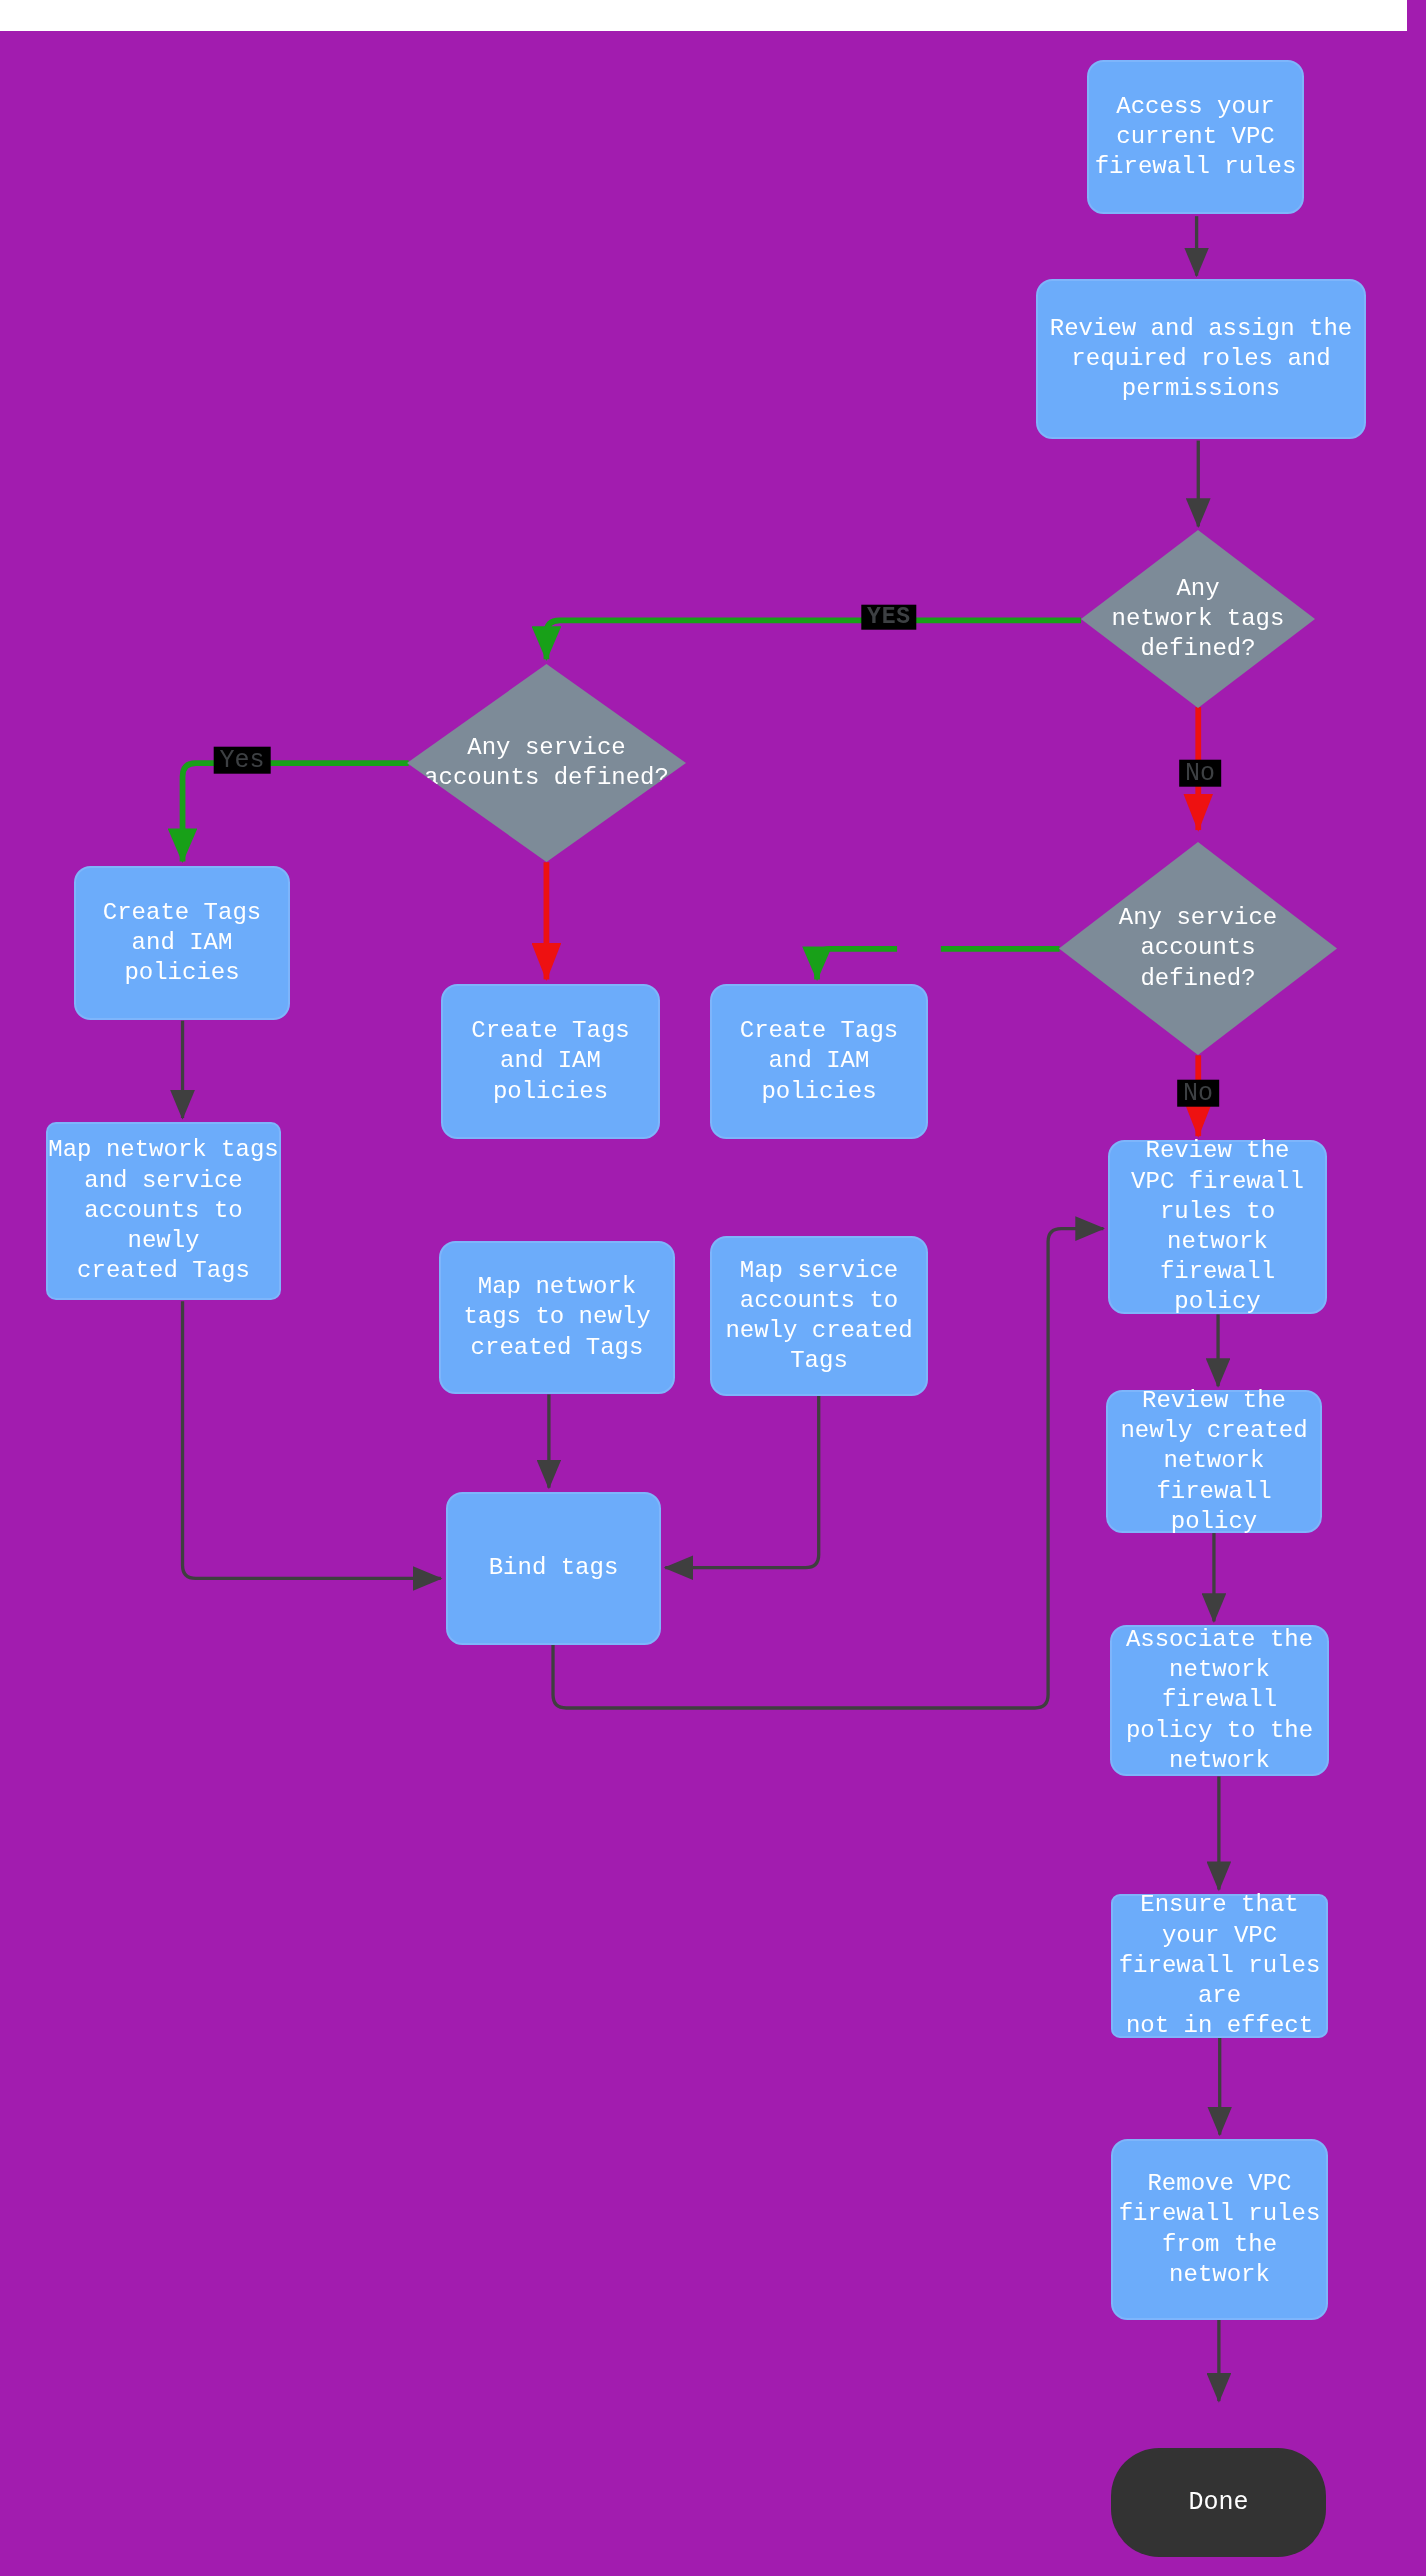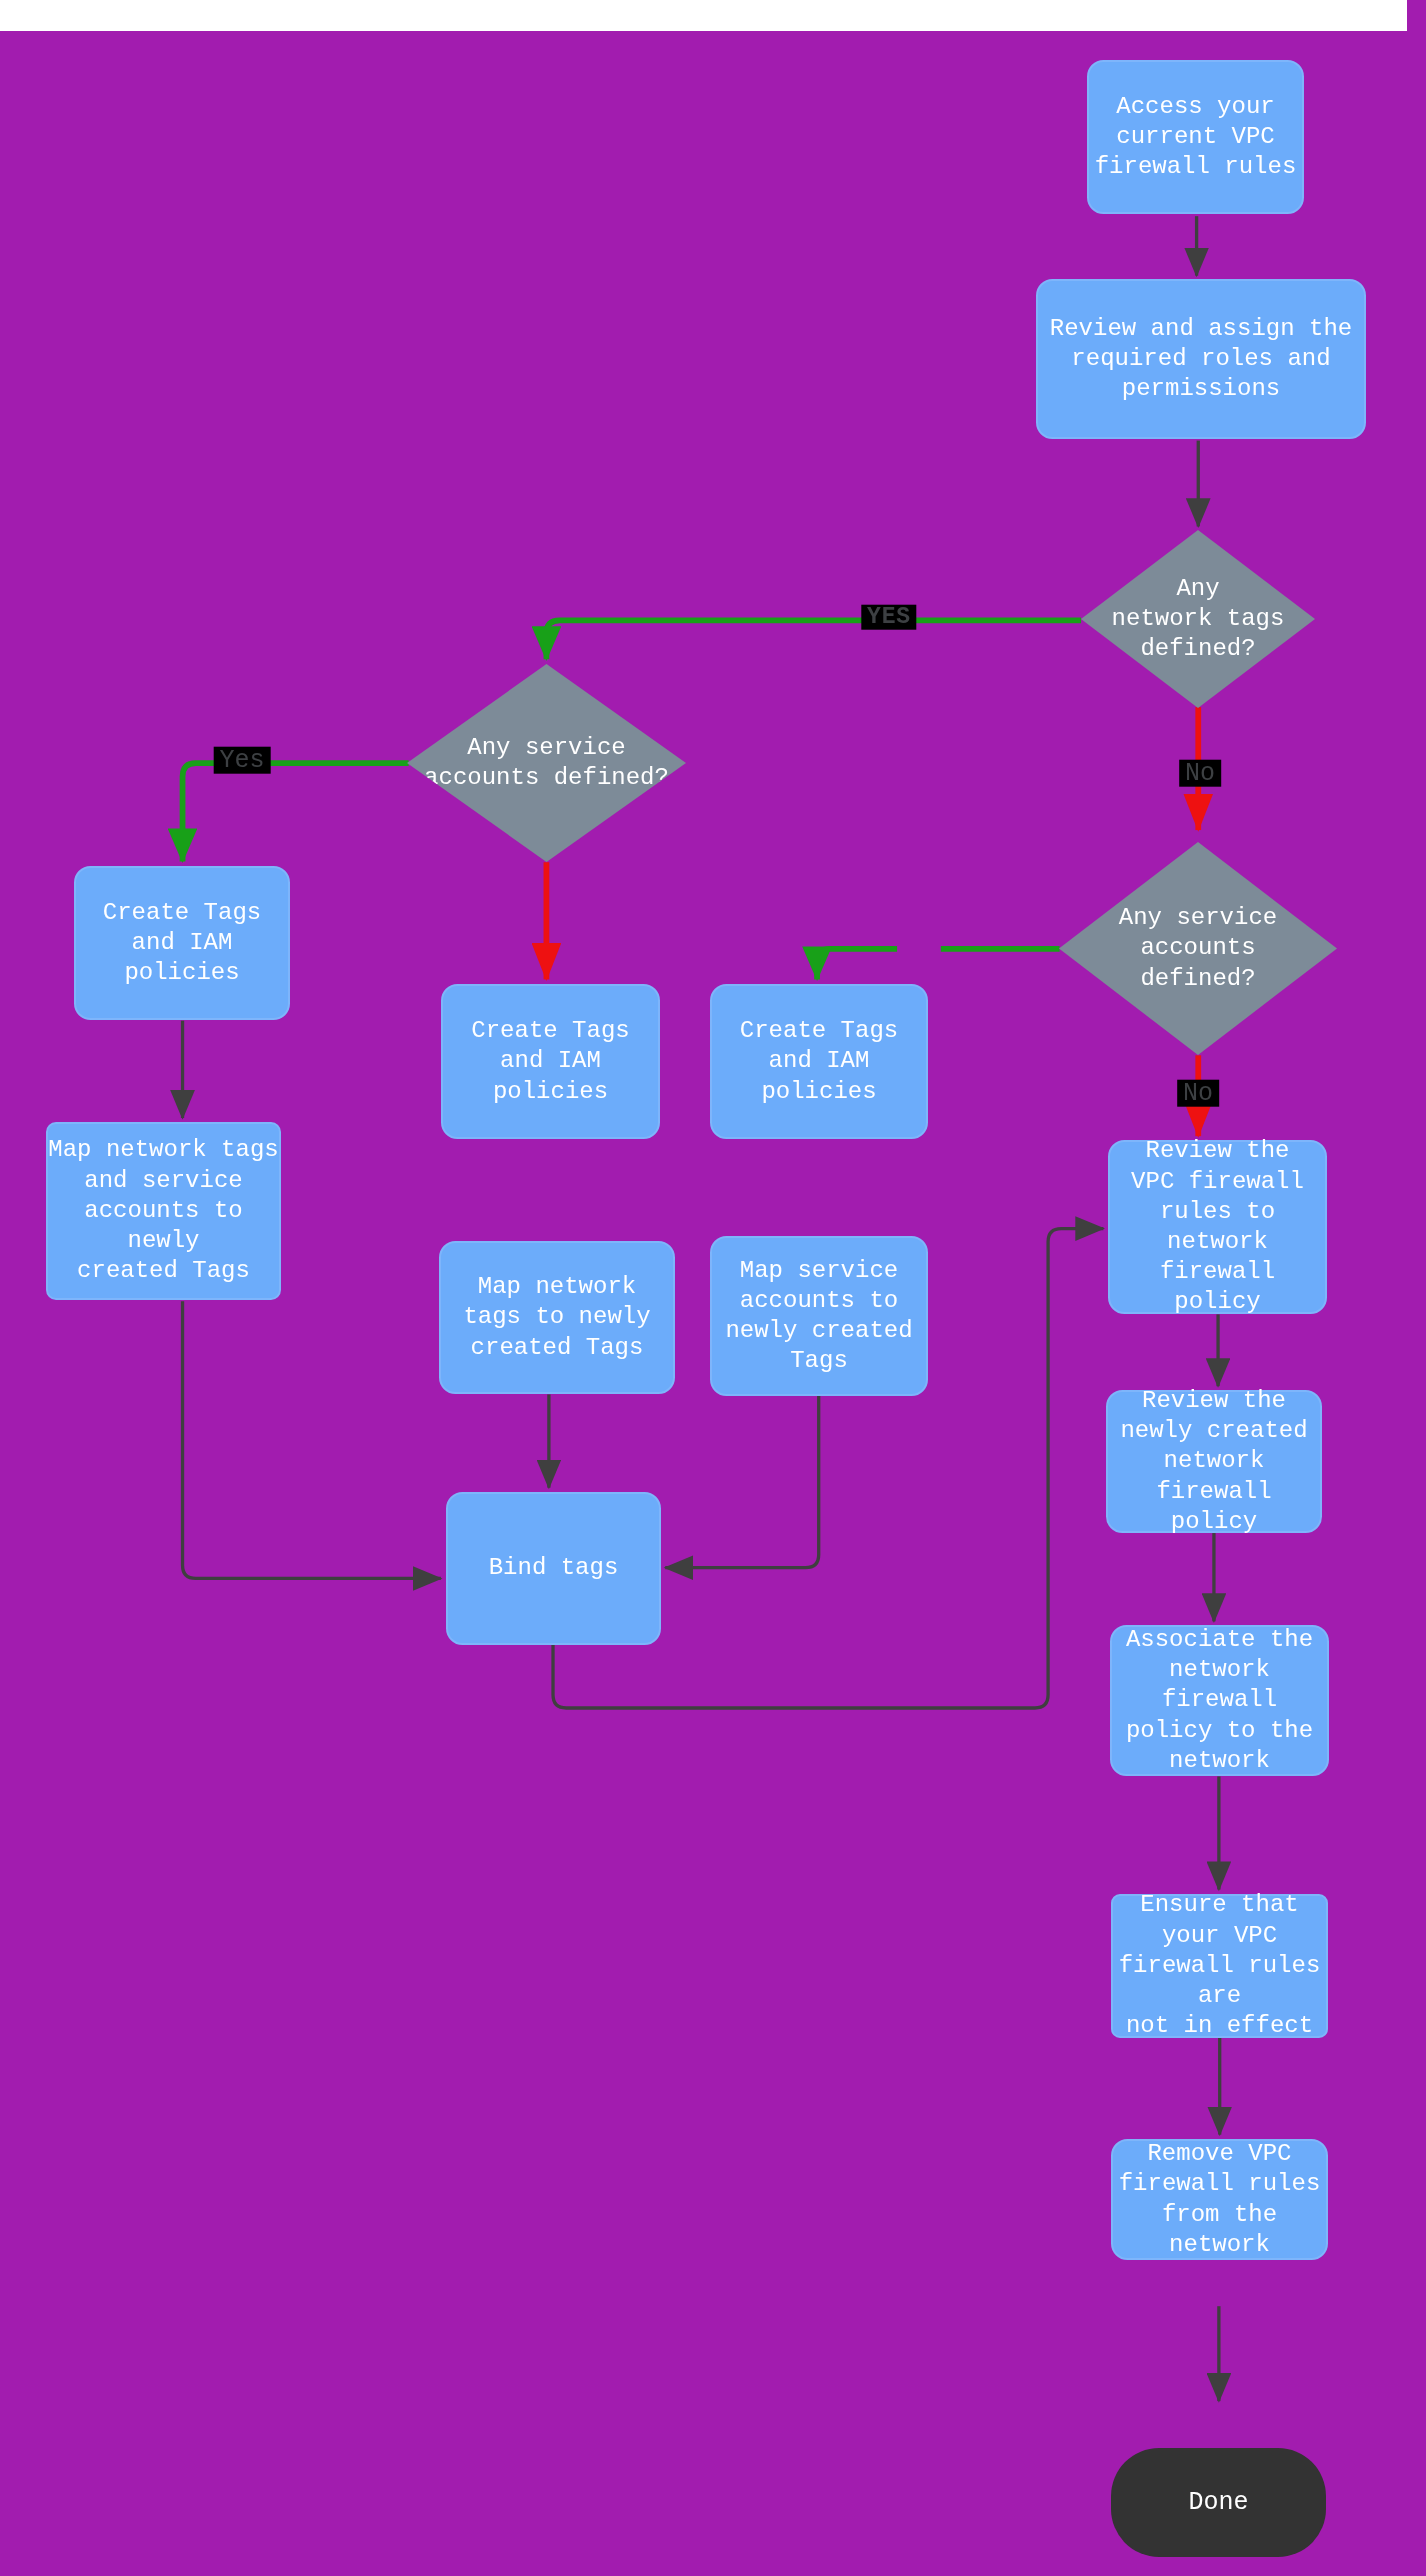--- a/index.html
+++ b/index.html
@@ -111,21 +111,21 @@
 network firewall
 policy</div>
       <div class="node process" style="left: 1110px; top: 1625px; width: 219px; height: 151px;">Associate the
 network firewall
 policy to the
 network</div>
       <div class="node process" style="left: 1111px; top: 1894px; width: 217px; height: 144px; border-radius: 9px;">Ensure that
 your VPC
 firewall rules are
 not in effect</div>
-      <div class="node process" style="left: 1111px; top: 2139px; width: 217px; height: 121px;">Remove  VPC
+      <div class="node process" style="left: 1111px; top: 2139px; width: 217px; height: 181px;">Remove  VPC
 firewall rules
 from the
 network</div>
       <div class="node terminal" style="left: 1111px; top: 2405px; width: 215px; height: 109px; margin-top: 43px;">Done</div>
     </div>
   <div id="label-layer">
       <div class="edge-label bold" style="left: 889px; top: 617px;">YES</div>
       <div class="edge-label" style="left: 1200px; top: 773px;">No</div>
       <div class="edge-label" style="left: 242px; top: 760px;">Yes</div>
       <div class="edge-label" style="left: 1198px; top: 1093px;">No</div>

